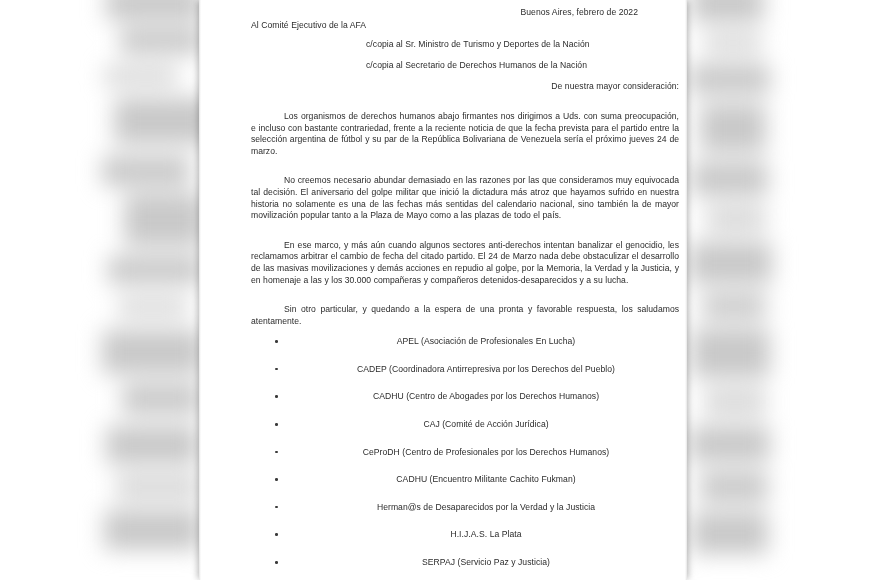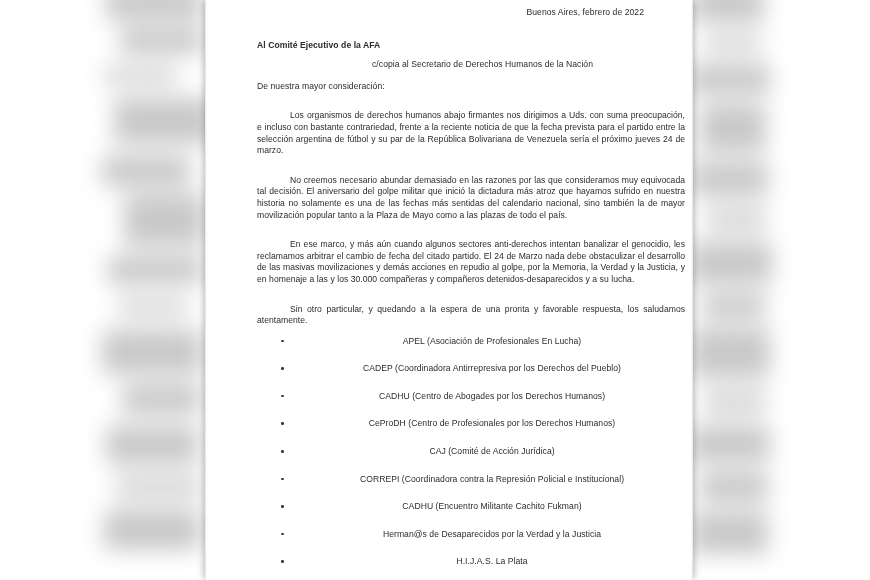--- a/index.html
+++ b/index.html
@@ -34,21 +34,21 @@
 
   .blob {
     position: absolute;
     background: #c9c9c9;
     border-radius: 3px;
   }
 
   
   #page {
     position: absolute;
-    left: 205px;
+    left: 199px;
     top: 0;
     width: 488px;
     height: 580px;
     background: #ffffff;
     box-shadow: -3px 0 6px -1px rgba(0,0,0,0.22),
                  3px 0 6px -1px rgba(0,0,0,0.22);
   }
   #page::before,
   #page::after {
     content: "";
@@ -75,35 +75,36 @@
   }
 
   .date-line {
     text-align: right;
     padding-right: 41px;
     margin-top: 7px;
     letter-spacing: 0.05px;
   }
 
   .addressee {
-    font-weight: bold;
-    margin-top: 21px;
+    font-weight: normal;
+    margin-top: 1px;
     letter-spacing: 0.05px;
   }
 
   .cc-line {
     margin-top: 8px;
     padding-left: 115px;
     letter-spacing: 0.05px;
   }
   .cc-line + .cc-line { margin-top: 9px; }
 
   .salutation {
     margin-top: 10px;
     letter-spacing: 0.05px;
+    text-align: right;
   }
 
   .body-par {
     margin-top: 18px;
     text-align: justify;
     text-indent: 33px;
     letter-spacing: 0.02px;
     word-spacing: 0.1px;
   }
 
@@ -170,40 +171,40 @@
     </div>
   </div>
 
   <div id="page">
     <div id="doc">
 
       <div class="date-line">Buenos Aires, febrero de 2022</div>
 
       <div class="addressee">Al Comité Ejecutivo de la AFA</div>
 
+      <div class="cc-line">c/copia al Sr. Ministro de Turismo y Deportes de la Nación</div>
 
       <div class="cc-line">c/copia al Secretario de Derechos Humanos de la Nación</div>
 
       <div class="salutation">De nuestra mayor consideración:</div>
 
       <p class="body-par">Los organismos de derechos humanos abajo firmantes nos dirigimos a Uds. con suma preocupación, e incluso con bastante contrariedad, frente a la reciente noticia de que la fecha prevista para el partido entre la selección argentina de fútbol y su par de la República Bolivariana de Venezuela sería el próximo jueves 24 de marzo.</p>
 
       <p class="body-par">No creemos necesario abundar demasiado en las razones por las que consideramos muy equivocada tal decisión. El aniversario del golpe militar que inició la dictadura más atroz que hayamos sufrido en nuestra historia no solamente es una de las fechas más sentidas del calendario nacional, sino también la de mayor movilización popular tanto a la Plaza de Mayo como a las plazas de todo el país.</p>
 
       <p class="body-par">En ese marco, y más aún cuando algunos sectores anti-derechos intentan banalizar el genocidio, les reclamamos arbitrar el cambio de fecha del citado partido. El 24 de Marzo nada debe obstaculizar el desarrollo de las masivas movilizaciones y demás acciones en repudio al golpe, por la Memoria, la Verdad y la Justicia, y en homenaje a las y los 30.000 compañeras y compañeros detenidos-desaparecidos y a su lucha.</p>
 
       <p class="body-par">Sin otro particular, y quedando a la espera de una pronta y favorable respuesta, los saludamos atentamente.</p>
 
       <ul class="signatories">
         <li>APEL (Asociación de Profesionales En Lucha)</li>
         <li>CADEP (Coordinadora Antirrepresiva por los Derechos del Pueblo)</li>
         <li>CADHU (Centro de Abogades por los Derechos Humanos)</li>
+        <li>CAJ (Comité de Acción Jurídica)</li>
         <li>CeProDH (Centro de Profesionales por los Derechos Humanos)</li>
-        <li>CAJ (Comité de Acción Jurídica)</li>
-        <li>CORREPI (Coordinadora contra la Represión Policial e Institucional)</li>
         <li>CADHU (Encuentro Militante Cachito Fukman)</li>
         <li>Herman@s de Desaparecidos por la Verdad y la Justicia</li>
         <li>H.I.J.A.S. La Plata</li>
         <li>SERPAJ (Servicio Paz y Justicia)</li>
         <li>H.I.J.O.S. Zona Oeste</li>
       </ul>
 
     </div>
   </div>
 

